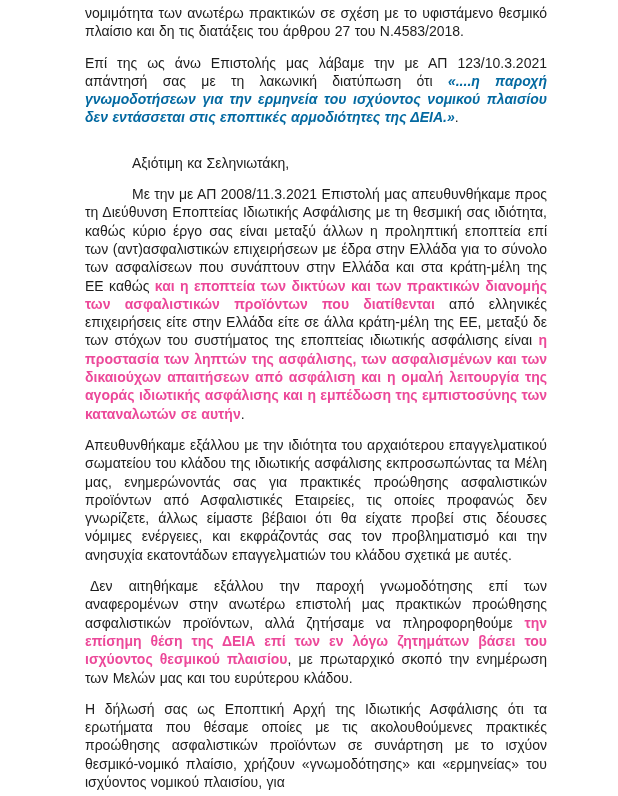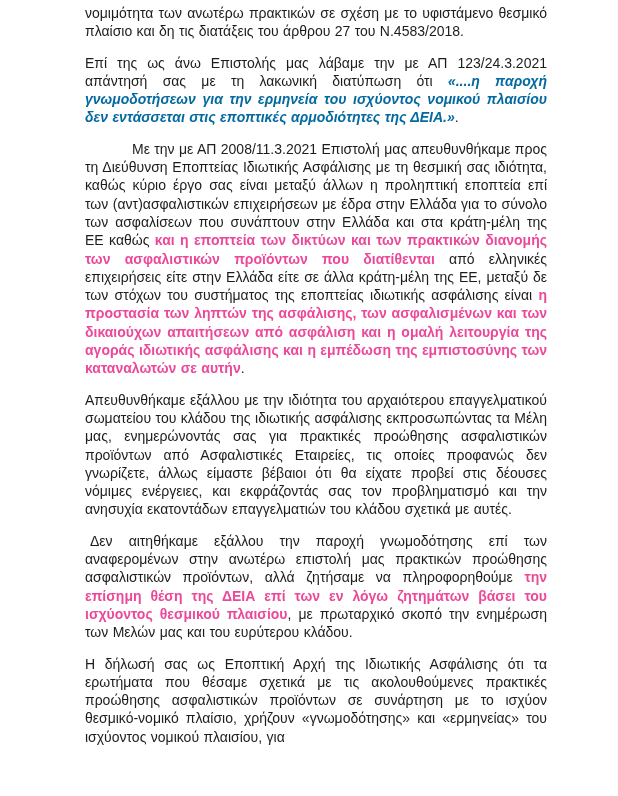--- a/index.html
+++ b/index.html
@@ -34,19 +34,20 @@
   .run-normal { font-weight: 400; font-style: normal; }
   .run-bold { font-weight: 700; font-style: normal; color: #ec4899; }
   .run-bold-italic { font-weight: 700; font-style: italic; color: #0369a1; }
 </style>
 </head>
 <body style="background: rgb(255, 255, 255);">
 
 <div class="page">
   <div class="doc-body" style="color: rgb(28, 28, 28);">
       <p class="paragraph"><span class="run-normal">νομιμότητα των ανωτέρω πρακτικών σε σχέση με το υφιστάμενο θεσμικό πλαίσιο και δη τις διατάξεις του άρθρου 27 του Ν.4583/2018.</span></p>
-      <p class="paragraph"><span class="run-normal">Επί της ως άνω Επιστολής μας λάβαμε την με ΑΠ 123/24.3.2021 απάντησή σας με τη λακωνική διατύπωση ότι </span><span class="run-bold-italic">«....η παροχή γνωμοδοτήσεων για την ερμηνεία του ισχύοντος νομικού πλαισίου δεν εντάσσεται στις εποπτικές αρμοδιότητες της ΔΕΙΑ.»</span><span class="run-normal">.</span></p>
+      <p class="paragraph"><span class="run-normal">Επί της ως άνω Επιστολής μας λάβαμε την με ΑΠ 123/10.3.2021 απάντησή σας με τη λακωνική διατύπωση ότι </span><span class="run-bold-italic">«....η παροχή γνωμοδοτήσεων για την ερμηνεία του ισχύοντος νομικού πλαισίου δεν εντάσσεται στις εποπτικές αρμοδιότητες της ΔΕΙΑ.»</span><span class="run-normal">.</span></p>
+      <p class="paragraph indent-tab space-large"><span class="run-normal">Αξιότιμη κα Σεληνιωτάκη,</span></p>
       <p class="paragraph indent-tab"><span class="run-normal">Με την με ΑΠ 2008/11.3.2021 Επιστολή μας απευθυνθήκαμε προς τη Διεύθυνση Εποπτείας Ιδιωτικής Ασφάλισης με τη θεσμική σας ιδιότητα, καθώς κύριο έργο σας είναι μεταξύ άλλων η προληπτική εποπτεία επί των (αντ)ασφαλιστικών επιχειρήσεων με έδρα στην Ελλάδα για το σύνολο των ασφαλίσεων που συνάπτουν στην Ελλάδα και στα κράτη-μέλη της ΕΕ καθώς </span><span class="run-bold">και η εποπτεία των δικτύων και των πρακτικών διανομής των ασφαλιστικών προϊόντων που διατίθενται</span><span class="run-normal"> από ελληνικές επιχειρήσεις είτε στην Ελλάδα είτε σε άλλα κράτη-μέλη της ΕΕ, μεταξύ δε των στόχων του συστήματος της εποπτείας ιδιωτικής ασφάλισης είναι </span><span class="run-bold">η προστασία των ληπτών της ασφάλισης, των ασφαλισμένων και των δικαιούχων απαιτήσεων από ασφάλιση και η ομαλή λειτουργία της αγοράς ιδιωτικής ασφάλισης και η εμπέδωση της εμπιστοσύνης των καταναλωτών σε αυτήν</span><span class="run-normal">.</span></p>
       <p class="paragraph"><span class="run-normal">Απευθυνθήκαμε εξάλλου με την ιδιότητα του αρχαιότερου επαγγελματικού σωματείου του κλάδου της ιδιωτικής ασφάλισης εκπροσωπώντας τα Μέλη μας, ενημερώνοντάς σας για πρακτικές προώθησης ασφαλιστικών προϊόντων από Ασφαλιστικές Εταιρείες, τις οποίες προφανώς δεν γνωρίζετε, άλλως είμαστε βέβαιοι ότι θα είχατε προβεί στις δέουσες νόμιμες ενέργειες, και εκφράζοντάς σας τον προβληματισμό και την ανησυχία εκατοντάδων επαγγελματιών του κλάδου σχετικά με αυτές.</span></p>
       <p class="paragraph indent-small"><span class="run-normal">Δεν αιτηθήκαμε εξάλλου την παροχή γνωμοδότησης επί των αναφερομένων στην ανωτέρω επιστολή μας πρακτικών προώθησης ασφαλιστικών προϊόντων, αλλά ζητήσαμε να πληροφορηθούμε </span><span class="run-bold">την επίσημη θέση της ΔΕΙΑ επί των εν λόγω ζητημάτων βάσει του ισχύοντος θεσμικού πλαισίου</span><span class="run-normal">, με πρωταρχικό σκοπό την ενημέρωση των Μελών μας και του ευρύτερου κλάδου.</span></p>
-      <p class="paragraph"><span class="run-normal">Η δήλωσή σας ως Εποπτική Αρχή της Ιδιωτικής Ασφάλισης ότι τα ερωτήματα που θέσαμε σχετικά με τις ακολουθούμενες πρακτικές προώθησης ασφαλιστικών προϊόντων σε συνάρτηση με το ισχύον θεσμικό-νομικό πλαίσιο, χρήζουν «γνωμοδότησης» και «ερμηνείας» του ισχύοντος νομικού πλαισίου, για</span></p>
+      <p class="paragraph"><span class="run-normal">Η δήλωσή σας ως Εποπτική Αρχή της Ιδιωτικής Ασφάλισης ότι τα ερωτήματα που θέσαμε οποίες με τις ακολουθούμενες πρακτικές προώθησης ασφαλιστικών προϊόντων σε συνάρτηση με το ισχύον θεσμικό-νομικό πλαίσιο, χρήζουν «γνωμοδότησης» και «ερμηνείας» του ισχύοντος νομικού πλαισίου, για</span></p>
     </div>
 </div>
 
 </body></html>

